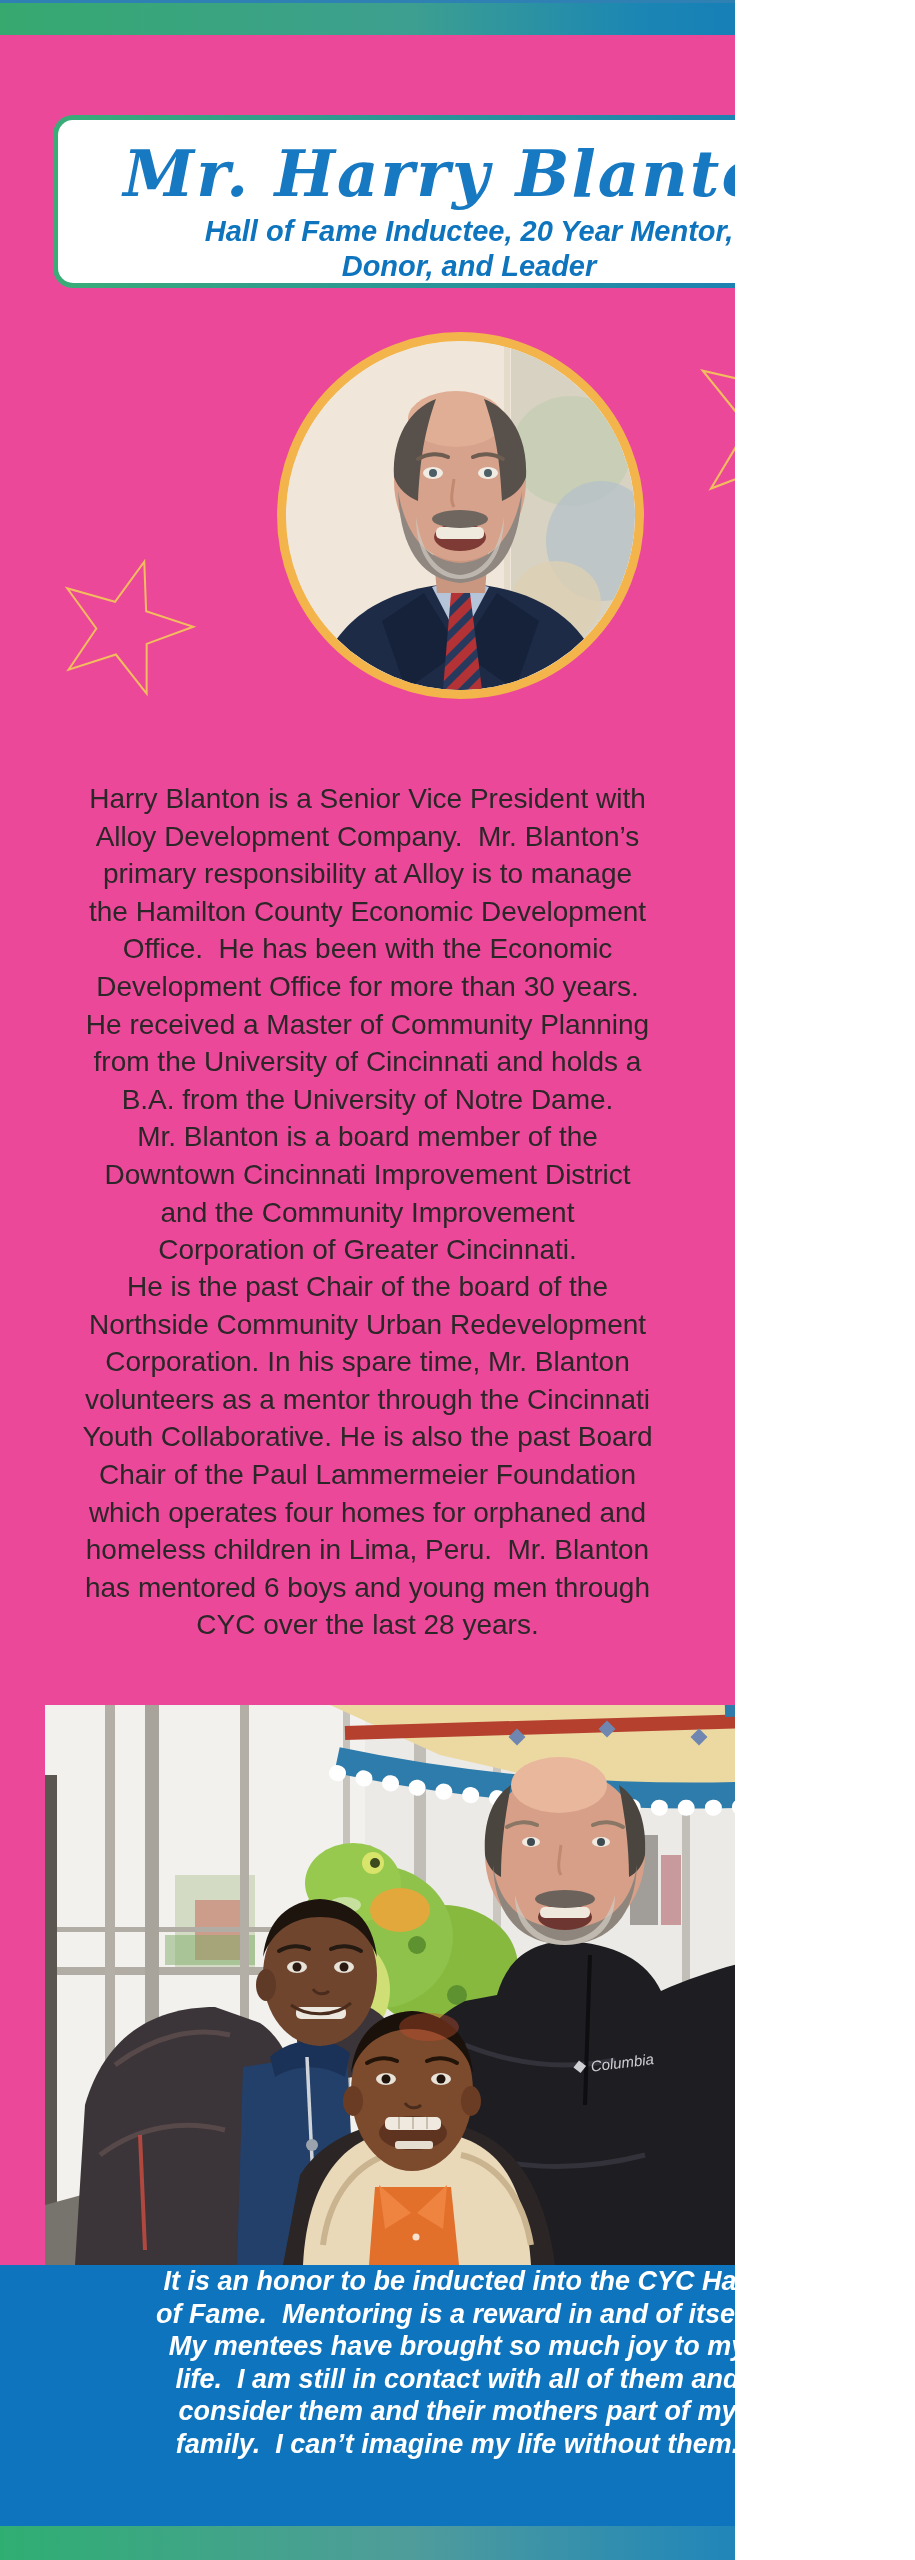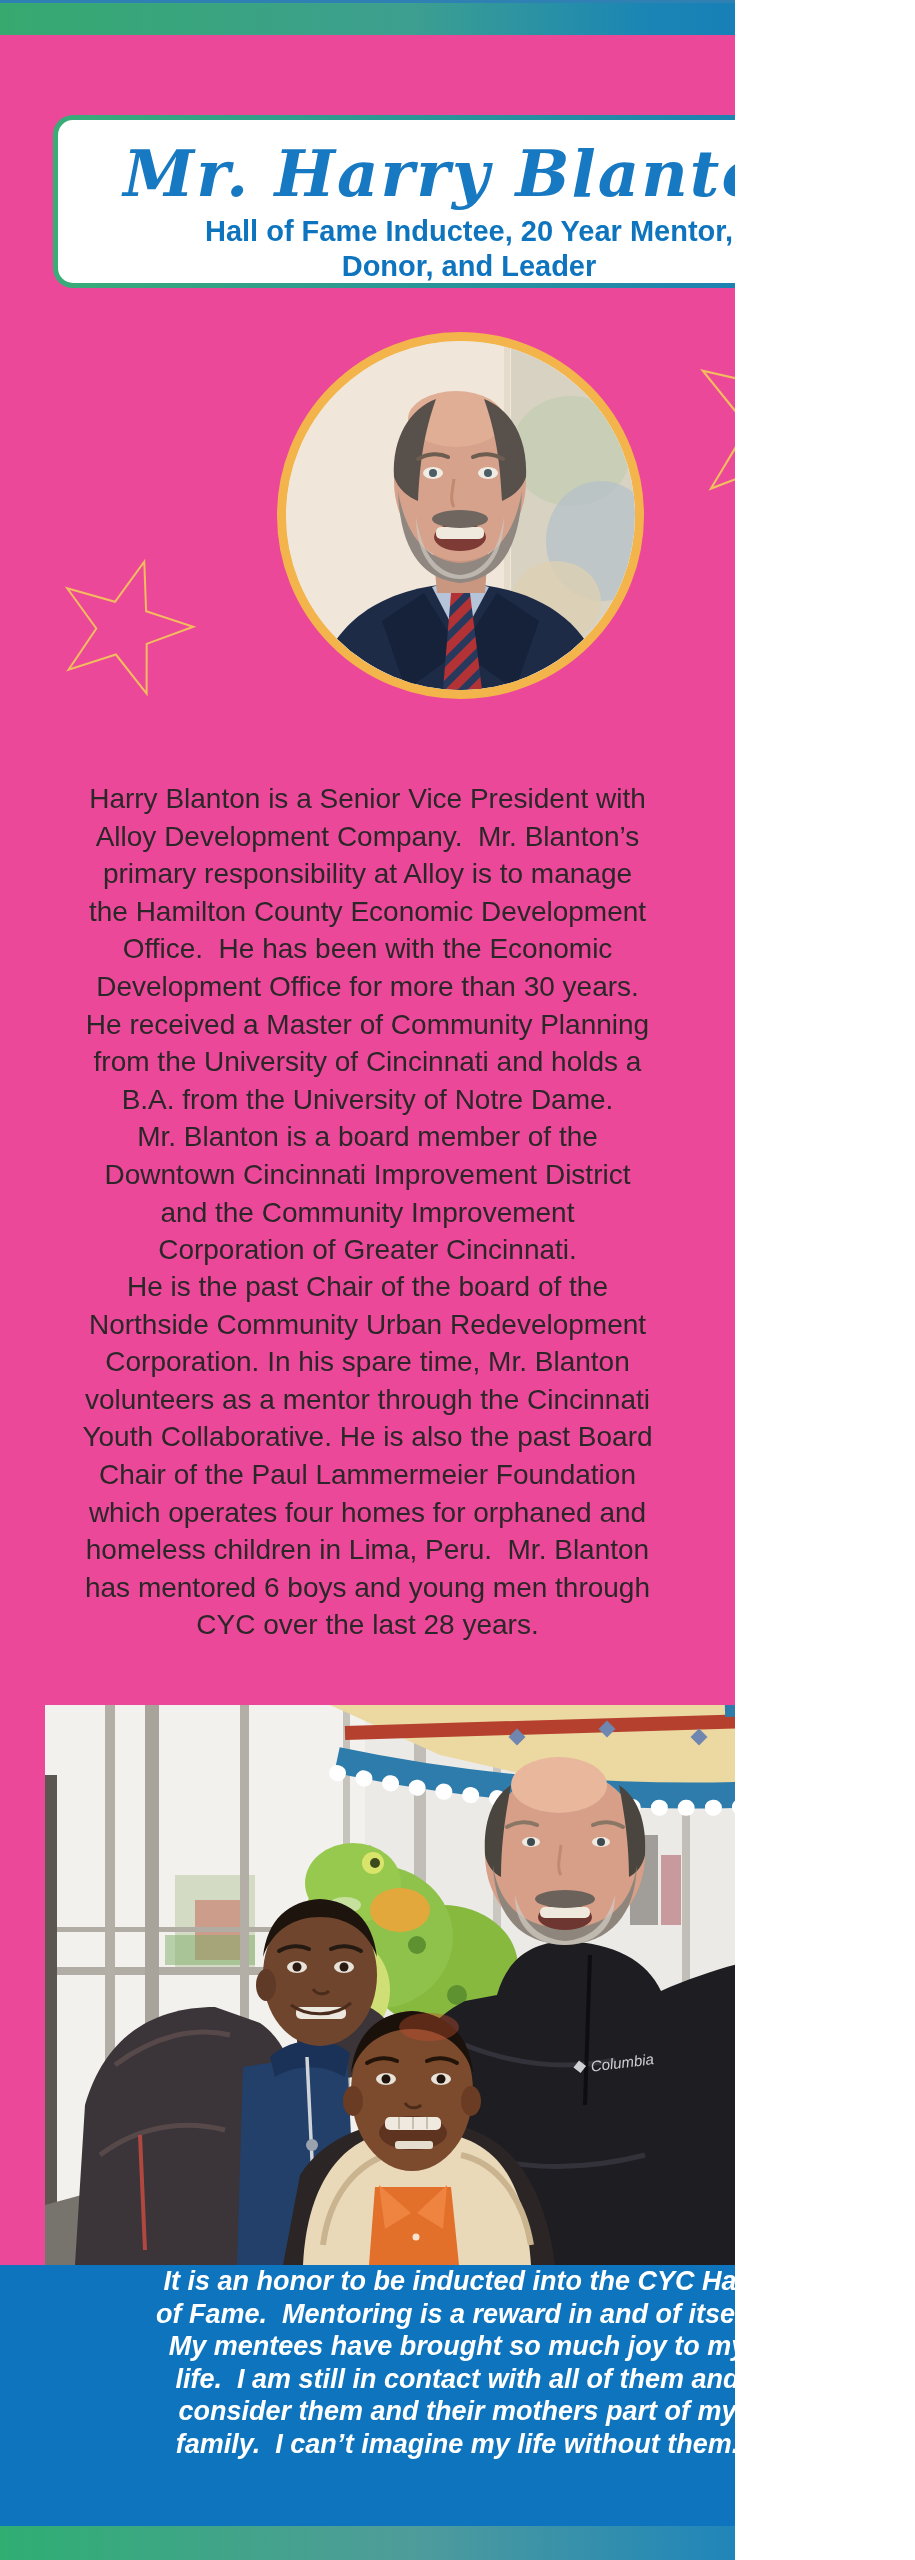--- a/index.html
+++ b/index.html
@@ -8,21 +8,21 @@
   .bar{position:absolute;left:0;width:915px;}
   .bar.top{top:0;height:35px;background:linear-gradient(90deg,#36a96f 0%,#3d9f90 45%,#1b86b4 70%,#0d74bd 100%);
            border-top:3px solid #2e81b2;box-sizing:border-box;}
   .bar.bottom{top:2526px;height:34px;background:linear-gradient(90deg,#2fae72 0%,#4f9c9b 45%,#2387b8 78%,#0d74bd 100%);}
   .title-card{position:absolute;left:53px;top:115px;width:832px;height:173px;border-radius:20px;
               background:linear-gradient(90deg,#3aac77,#1779bf);padding:5px;box-sizing:border-box;}
   .title-card-inner{width:100%;height:100%;background:#fff;border-radius:15px;text-align:center;box-sizing:border-box;padding-top:8px;}
   .script-title{font-family:"DejaVu Serif",cursive,serif;font-style:italic;font-weight:bold;
                 font-size:64px;line-height:92px;color:#1779c2;letter-spacing:2px;}
   .subtitle{font-weight:bold;font-size:29px;line-height:35px;color:#0d74bd;white-space:pre-line;
-            letter-spacing:0px;margin-top:-6px;}
+            letter-spacing:0px;margin-top:-6px;font-style:italic;}
   .portrait{position:absolute;left:277px;top:332px;width:349px;height:349px;border-radius:50%;
             border:9px solid #f3b54b;overflow:hidden;background:#efe5d8;}
   .portrait svg{display:block;}
   .star{position:absolute;}
   .star.right{left:672px;top:308px;}
   .star.left{left:44px;top:548px;}
   .bio{position:absolute;left:50%;transform:translateX(-50%);width:840px;text-align:center;
        color:#2b2728;font-size:28px;line-height:37.6px;font-weight:300;white-space:pre-wrap;}
   .bio.p1{top:780px;}
   .bio.p2{top:1268px;}

